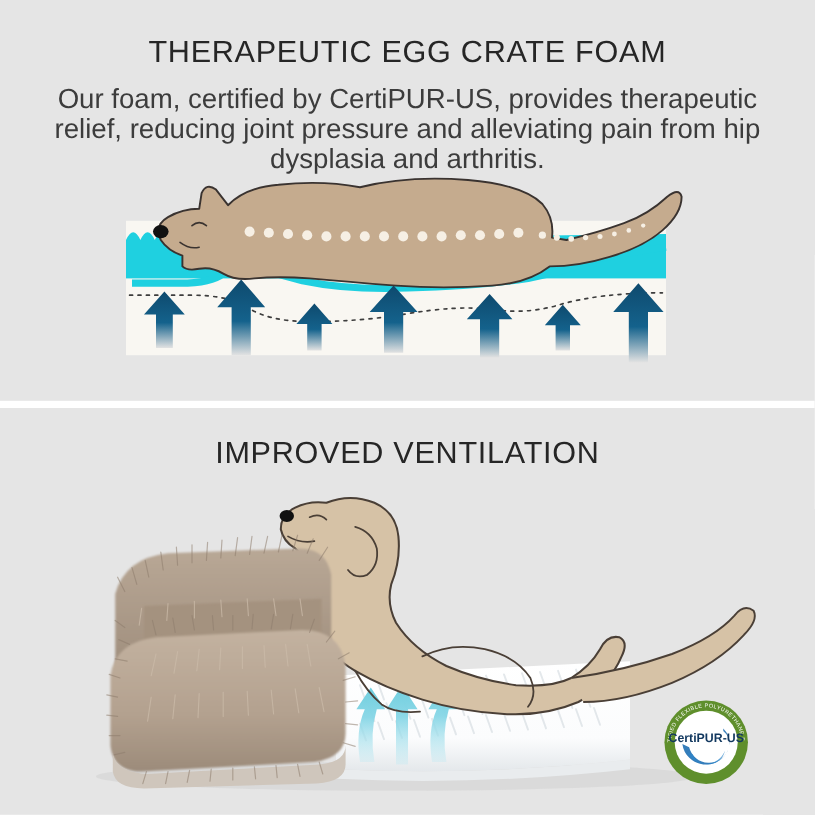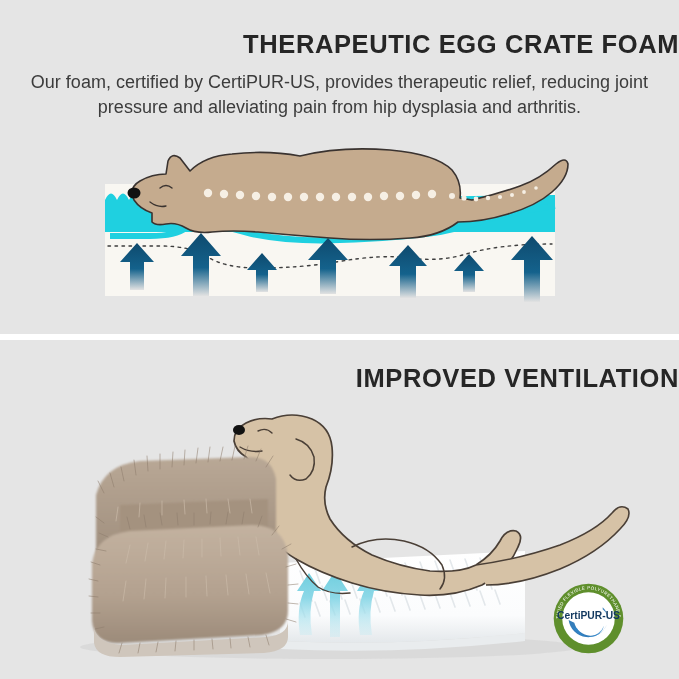--- a/index.html
+++ b/index.html
@@ -32,37 +32,37 @@
     left: 0; top: 334px;
     width: 679px; height: 6px;
     background: #ffffff;
   }
   .panel-bottom { top: 340px; height: 339px; }
 
   
   .headline {
     position: absolute;
     left: 0; width: 679px;
-    text-align: right;
+    text-align: center;
     color: #262626;
     font-size: 25.5px;
     letter-spacing: 0.6px;
-    font-weight: 700;
+    font-weight: 400;
     white-space: nowrap;
   }
   .headline-top { top: 30px; }
   .headline-bottom { top: 364px; }
 
   .subcopy {
     position: absolute;
     left: 26px; top: 70px;
     width: 627px;
     text-align: center;
     color: #3c3c3c;
-    font-size: 18px;
+    font-size: 23px;
     line-height: 25px;
     font-weight: 400;
   }
 
   
   .illus-top {
     position: absolute;
     left: 0; top: 140px;
     width: 679px; height: 185px;
   }

